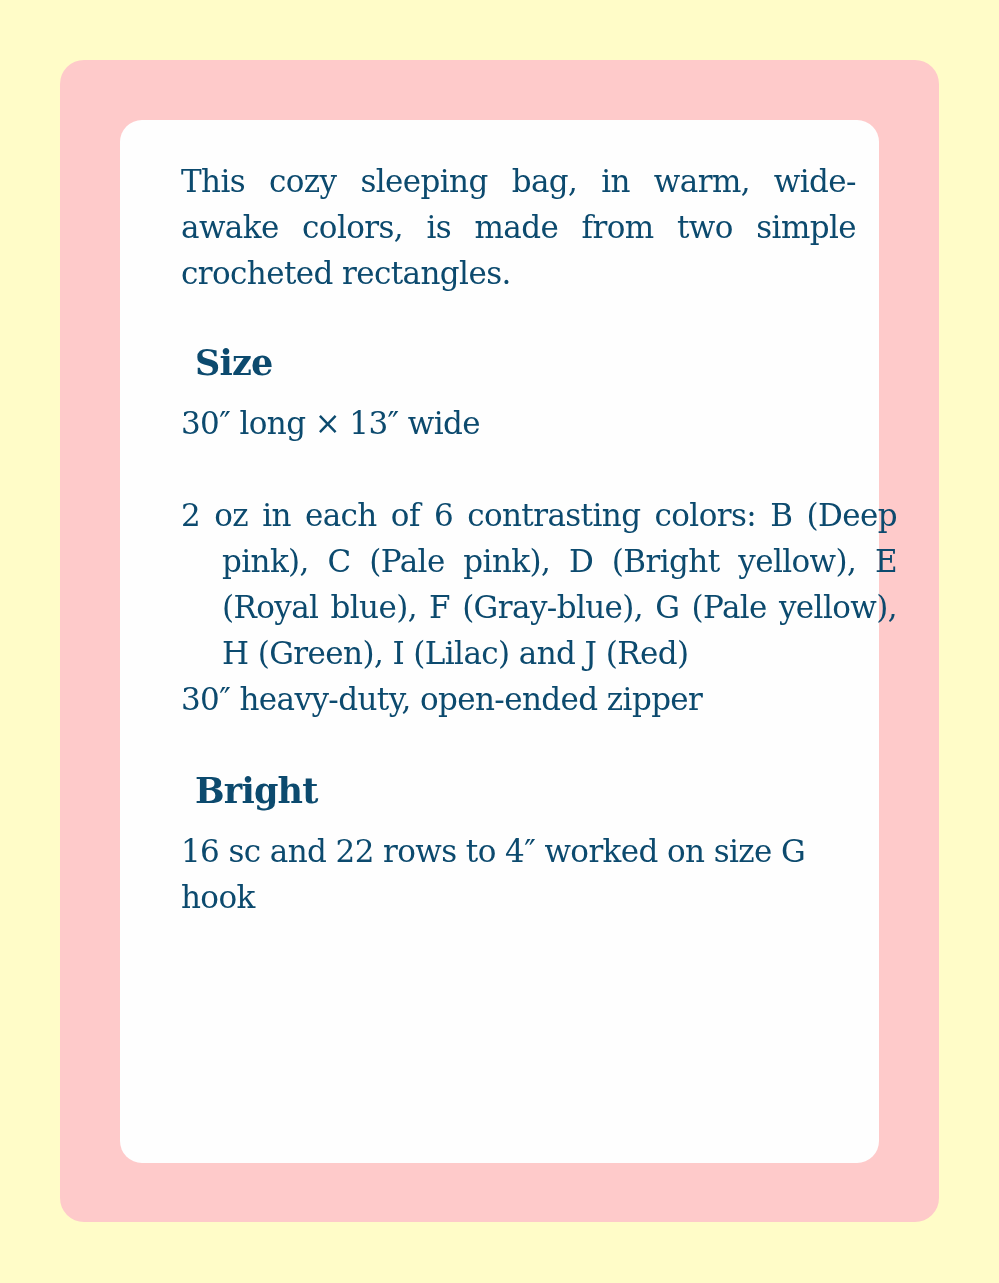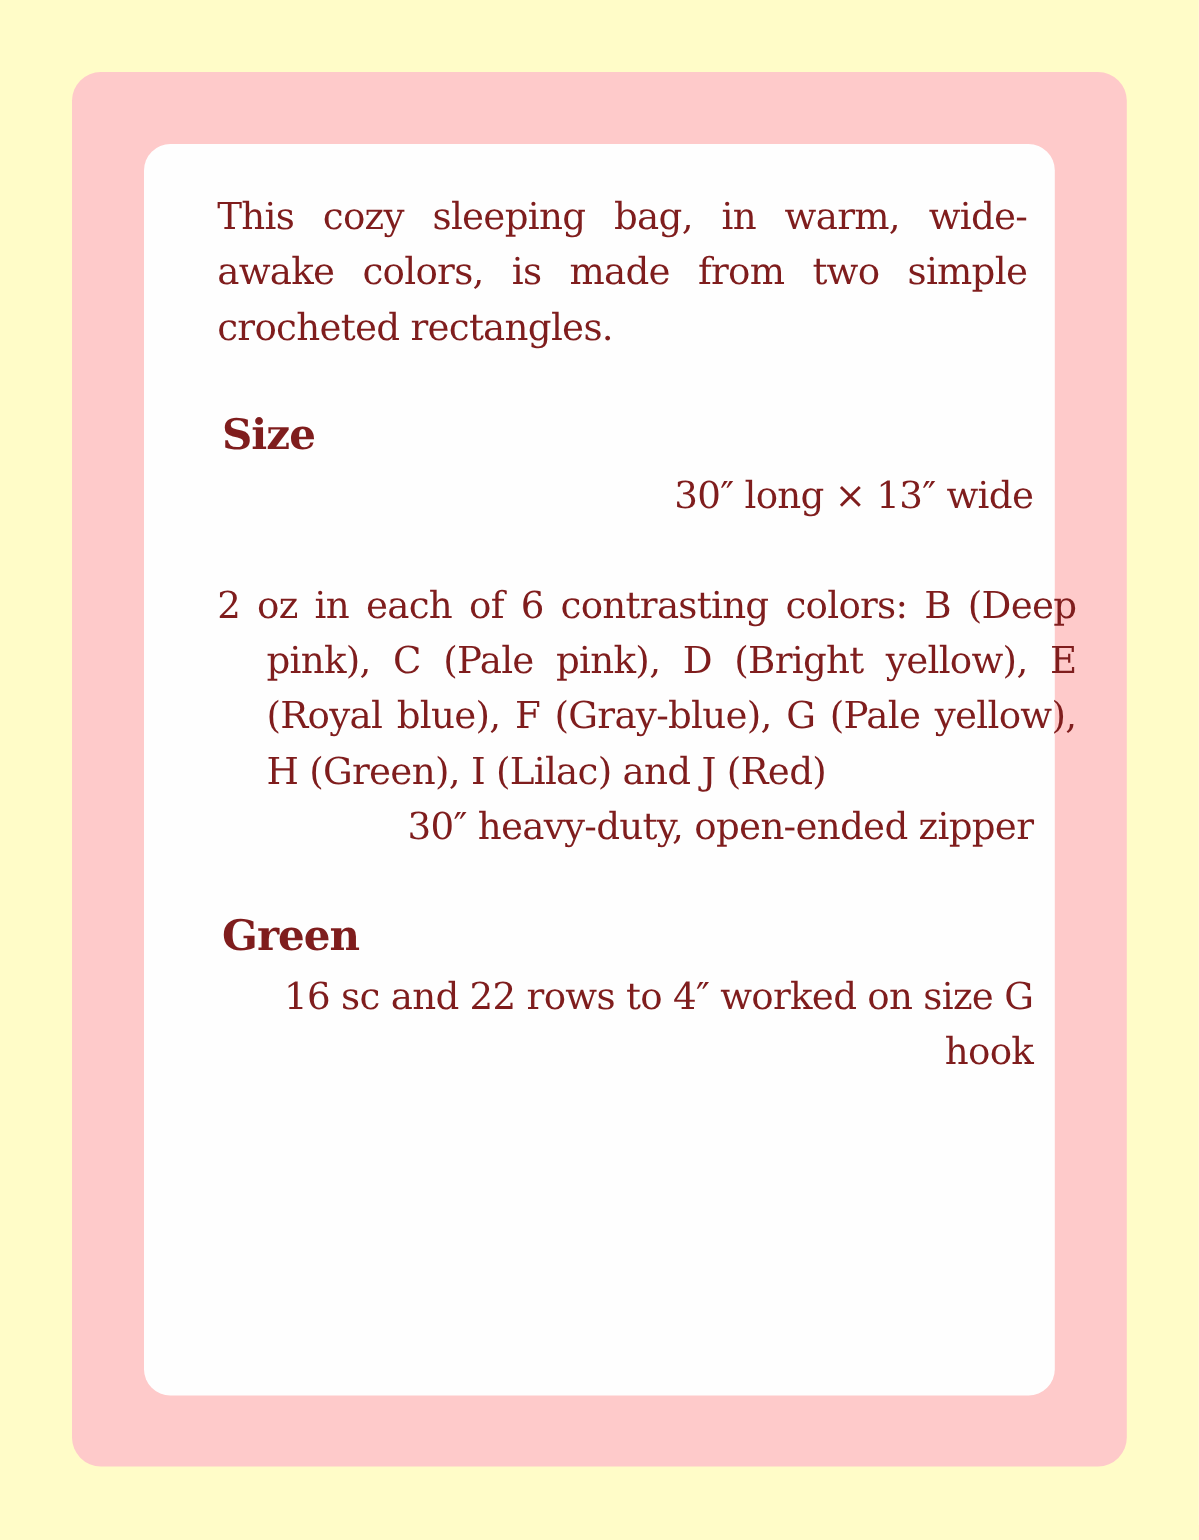--- a/index.html
+++ b/index.html
@@ -30,48 +30,47 @@
       height: 1043px;
       background: #fefefe;
       border-radius: 22px;
     }
     .content {
       position: absolute;
       left: 181px;
       top: 158px;
       width: 680px;
       font-family: "DejaVu Serif", "Liberation Serif", serif;
-      color: #7f1d1d;
+      color: #0c4a6e;
       font-size: 31px;
       line-height: 46px;
       letter-spacing: -0.6px;
     }
     .intro {
       margin: 0;
       text-align: justify;
       text-align-last: left;
       width: 675px;
     }
     .heading {
-      margin: 4px;
+      margin: 14px;
       font-weight: bold;
       font-size: 35px;
       line-height: 46px;
       letter-spacing: -0.8px;
     }
     .section {
       margin-top: 0;
     }
     .section.size { margin-top: 44px; }
     .section.materials { margin-top: 46px; }
     .section.gauge { margin-top: 46px; }
     .line {
       display: block;
       margin: 0;
-      text-align: right;
     }
     .hang {
       padding-left: 41px;
       text-indent: -41px;
       text-align: justify;
       text-align-last: left;
       width: 675px;
     }
   </style>
 </head>
@@ -87,16 +86,16 @@
     <h2 class="heading">Size</h2>
     <span class="line">30″ long × 13″ wide</span>
   </div>
 
   <div class="section materials">
     <span class="line hang">2 oz in each of 6 contrasting colors: B (Deep pink), C (Pale pink), D (Bright yellow), E (Royal blue), F (Gray-blue), G (Pale yellow), H (Green), I (Lilac) and J (Red)</span>
     <span class="line">30″ heavy-duty, open-ended zipper</span>
   </div>
 
   <div class="section gauge">
-    <h2 class="heading">Green</h2>
+    <h2 class="heading">Bright</h2>
     <span class="line">16 sc and 22 rows to 4″ worked on size G hook</span>
   </div>
 </div>
 
 </body></html>

